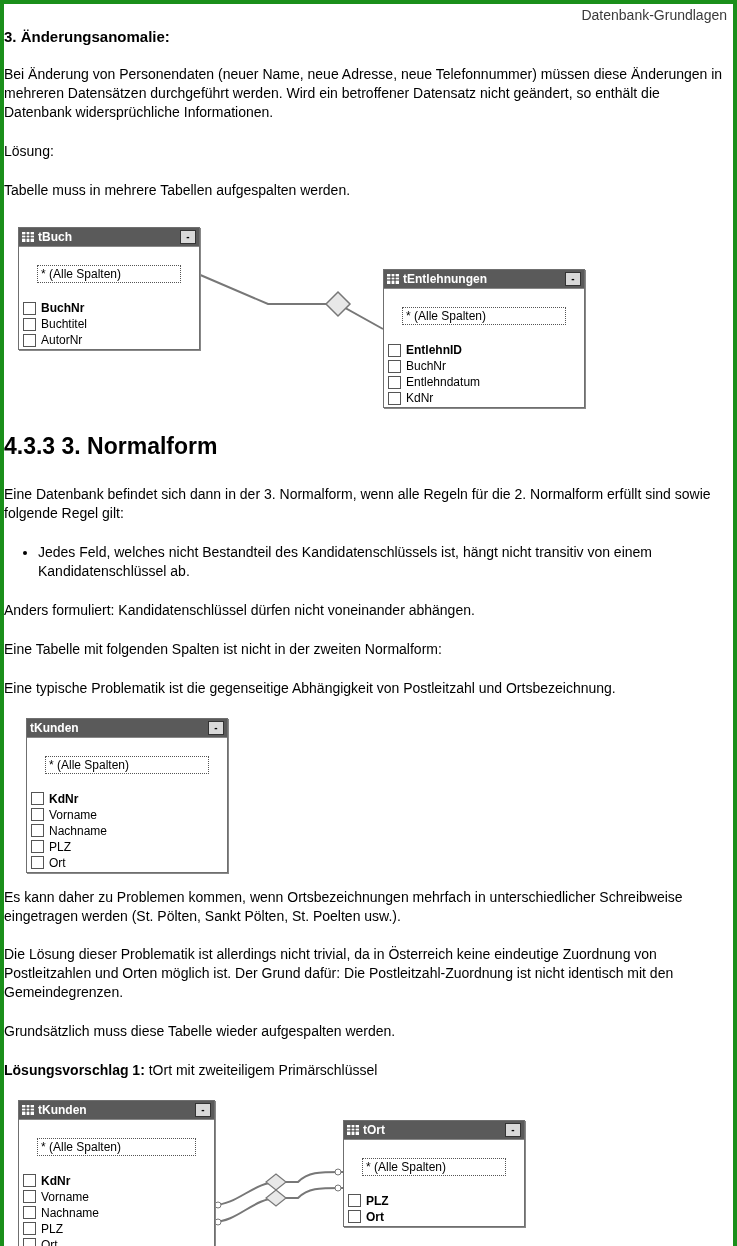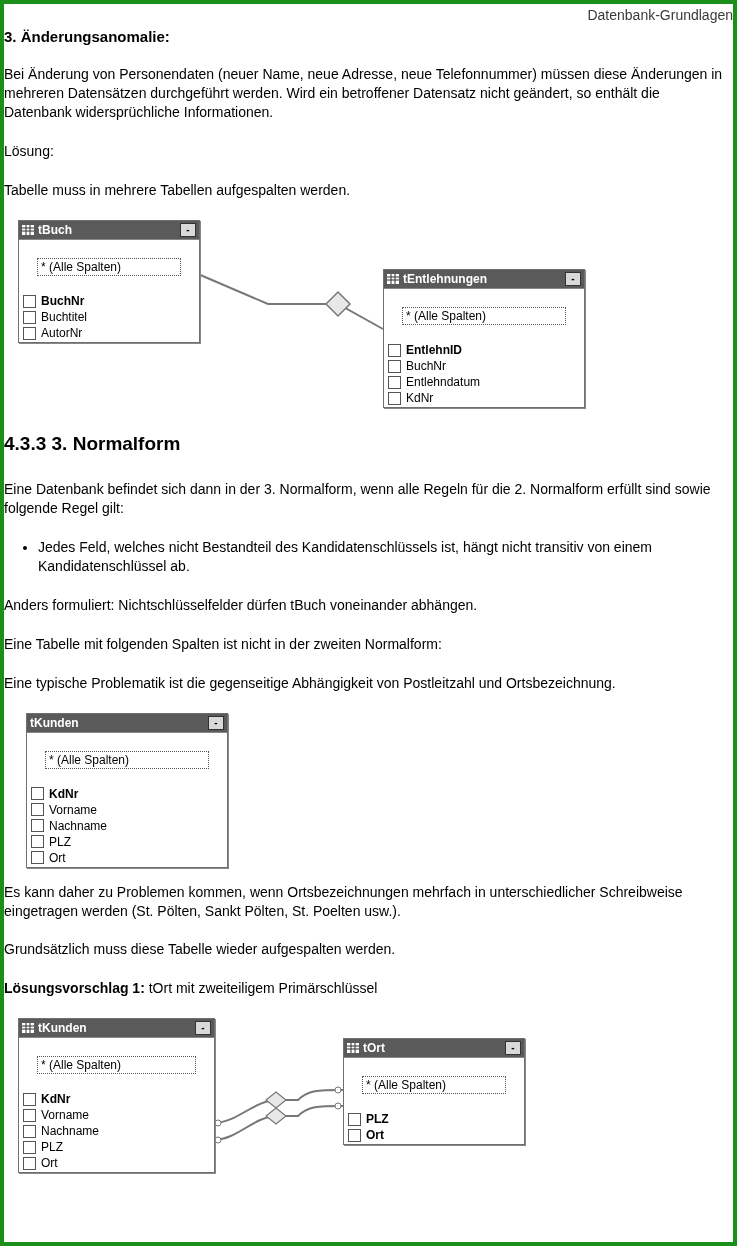--- a/index.html
+++ b/index.html
@@ -1,20 +1,20 @@
 <!DOCTYPE html>
 <html><head>
 <meta charset="utf-8">
 <style>
   html,body{margin:0;padding:0;background:#fff;font-family:Arial,Helvetica,sans-serif;color:#000}
   .page{width:737px;min-height:1246px;box-sizing:border-box;border:4px solid #1a8f1a;position:relative;padding:6px 6px 6px 0}
-  .header-right{position:absolute;top:3px;right:0;font-size:14px;color:#3a3a3a}
+  .header-right{position:absolute;top:3px;right:6px;font-size:14px;color:#3a3a3a}
   .content{padding-left:0}
   h3.sect{font-size:15px;font-weight:bold;margin:18px 0 12px 0}
-  h2.bigsect{font-size:19px;font-weight:bold;margin:24px 0 25px 0}
+  h2.bigsect{font-size:23px;font-weight:bold;margin:24px 0 25px 0}
   p{font-size:14px;line-height:1.35;margin:20px 0}
   ul.bul{margin:6px 0 10px 34px;padding:0}
   ul.bul li{font-size:14px;line-height:1.35;margin:14px 0;list-style:disc}
   .diagram{position:relative;margin:14px 0 18px 4px}
   
   .ent{position:absolute;background:#e6e6e6;border:1px solid #6f6f6f;box-shadow:1px 1px 0 #888;font-size:12px}
   .ent .titlebar{display:flex;align-items:center;background:#5a5a5a;color:#fff;padding:2px 3px;font-weight:bold}
   .ent .titlebar .gridico{display:inline-flex;width:12px;height:10px;margin-right:4px}
   .ent .titlebar .gridico svg{width:12px;height:10px}
   .ent .titlebar .ttl{flex:1}
@@ -41,21 +41,21 @@
     <p>Bei Änderung von Personendaten (neuer Name, neue Adresse, neue Telefonnummer) müssen diese Änderungen in mehreren Datensätzen durchgeführt werden. Wird ein betroffener Datensatz nicht geändert, so enthält die Datenbank widersprüchliche Informationen.</p>
     <p>Lösung:</p>
     <p>Tabelle muss in mehrere Tabellen aufgespalten werden.</p>
 
     <div class="diagram" style="height:190px">
       <svg class="conn" width="600" height="190">
         <path d="M190 55 L260 85 L330 85 L375 110" stroke="#777" stroke-width="2" fill="none"></path>
         <path d="M318 85 L330 73 L342 85 L330 97 Z" fill="#e8e8e8" stroke="#777" stroke-width="1.5"></path>
       </svg>
 
-      <div class="ent" style="left:10px;top:1px;width:180px">
+      <div class="ent" style="left:10px;top:8px;width:180px">
         <div class="titlebar">
           <span class="gridico">
             <svg viewBox="0 0 12 10">
                 <rect x="0" y="0" width="12" height="10" fill="#fff"></rect>
                 <line x1="0" y1="3" x2="12" y2="3" stroke="#333"></line>
                 <line x1="0" y1="6" x2="12" y2="6" stroke="#333"></line>
                 <line x1="4" y1="0" x2="4" y2="10" stroke="#333"></line>
                 <line x1="8" y1="0" x2="8" y2="10" stroke="#333"></line>
               </svg>
           </span>
@@ -117,21 +117,21 @@
             </div>
           </div>
       </div>
     </div>
 
     <h2 class="bigsect">4.3.3 3. Normalform</h2>
     <p>Eine Datenbank befindet sich dann in der 3. Normalform, wenn alle Regeln für die 2. Normalform erfüllt sind sowie folgende Regel gilt:</p>
     <ul class="bul">
       <li>Jedes Feld, welches nicht Bestandteil des Kandidatenschlüssels ist, hängt nicht transitiv von einem Kandidatenschlüssel ab.</li>
     </ul>
-    <p>Anders formuliert: Nichtschlüsselfelder dürfen tBuch voneinander abhängen.</p>
+    <p>Anders formuliert: Kandidatenschlüssel dürfen nicht voneinander abhängen.</p>
     <p>Eine Tabelle mit folgenden Spalten ist nicht in der zweiten Normalform:</p>
     <p>Eine typische Problematik ist die gegenseitige Abhängigkeit von Postleitzahl und Ortsbezeichnung.</p>
 
     <div class="diagram" style="height:150px">
       <div class="ent" style="left:18px;top:0;width:200px">
         <div class="titlebar">
           <span class="ttl">tKunden</span>
           <span class="minbtn">-</span>
         </div>
         <div class="rows">
@@ -156,20 +156,21 @@
             </div>
             <div class="row">
               <span class="chk"></span>
               <span class="lbl">Ort</span>
             </div>
           </div>
       </div>
     </div>
 
     <p>Es kann daher zu Problemen kommen, wenn Ortsbezeichnungen mehrfach in unterschiedlicher Schreibweise eingetragen werden (St. Pölten, Sankt Pölten, St. Poelten usw.).</p>
+    <p>Die Lösung dieser Problematik ist allerdings nicht trivial, da in Österreich keine eindeutige Zuordnung von Postleitzahlen und Orten möglich ist. Der Grund dafür: Die Postleitzahl-Zuordnung ist nicht identisch mit den Gemeindegrenzen.</p>
     <p>Grundsätzlich muss diese Tabelle wieder aufgespalten werden.</p>
     <p class="runin">
       <b>Lösungsvorschlag 1:</b><span> tOrt mit zweiteiligem Primärschlüssel</span>
     </p>
 
     <div class="diagram" style="height:160px">
       <svg class="conn" width="600" height="160">
         <path d="M205 105 C230 105 245 82 270 82 L290 82 C300 72 310 72 335 72" stroke="#777" stroke-width="2" fill="none"></path>
         <path d="M205 122 C230 122 245 98 270 98 L290 98 C300 88 310 88 335 88" stroke="#777" stroke-width="2" fill="none"></path>
         <path d="M258 82 L268 74 L278 82 L268 90 Z" fill="#e8e8e8" stroke="#777" stroke-width="1.2"></path>

